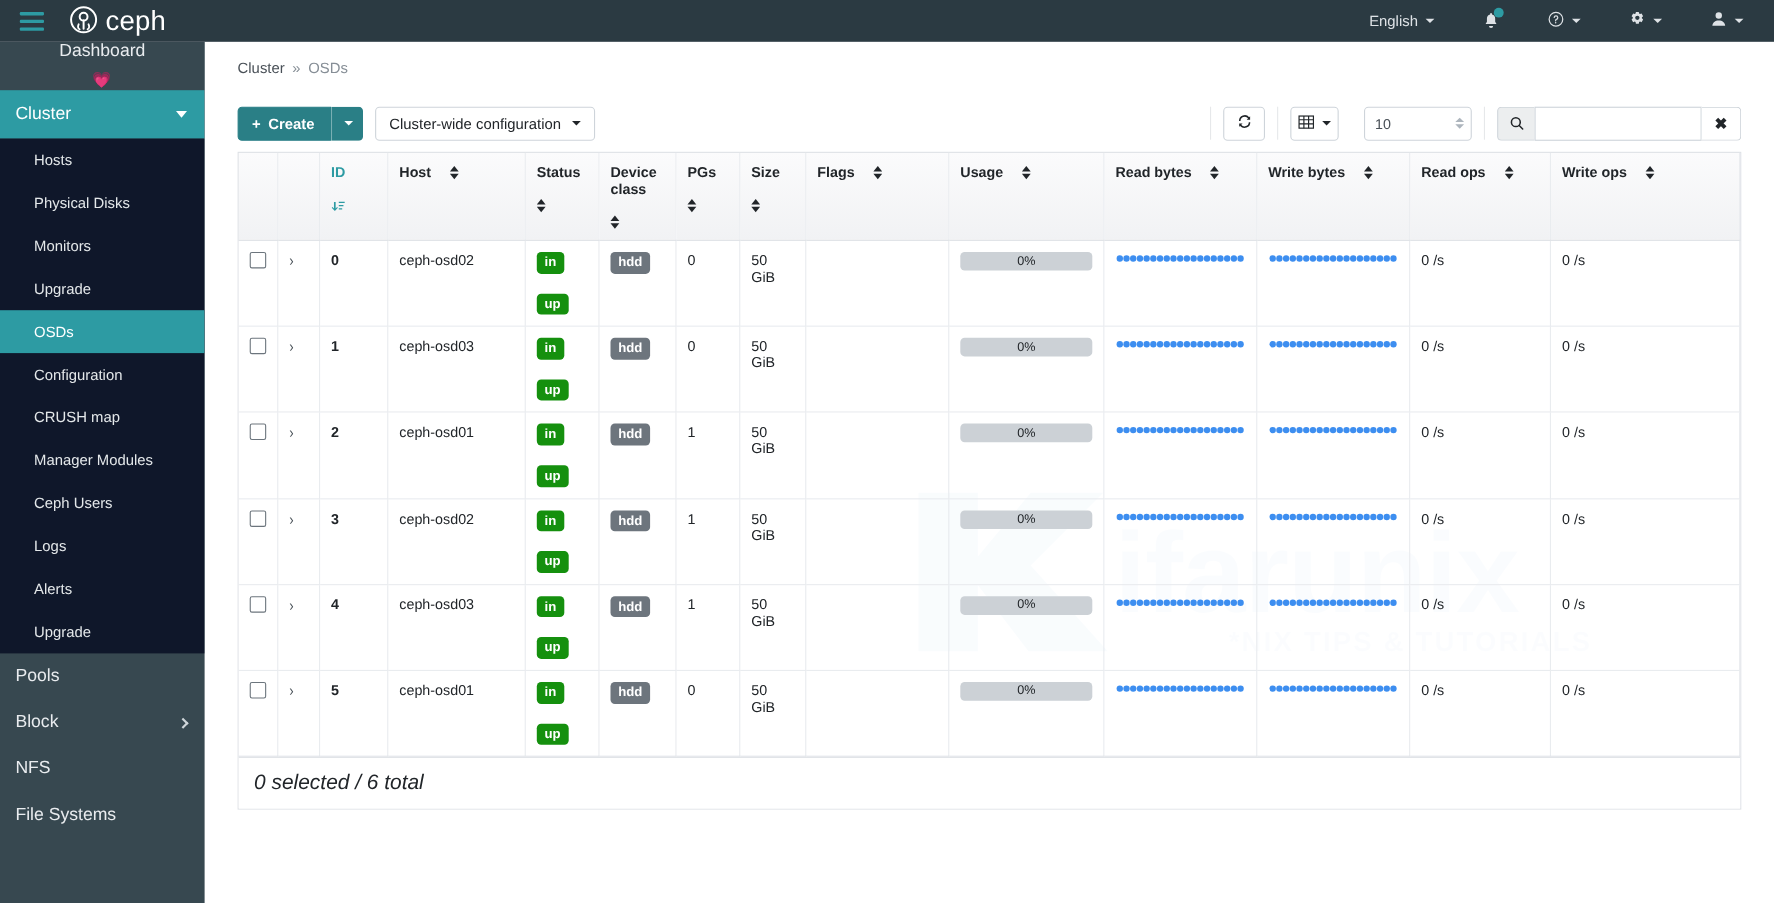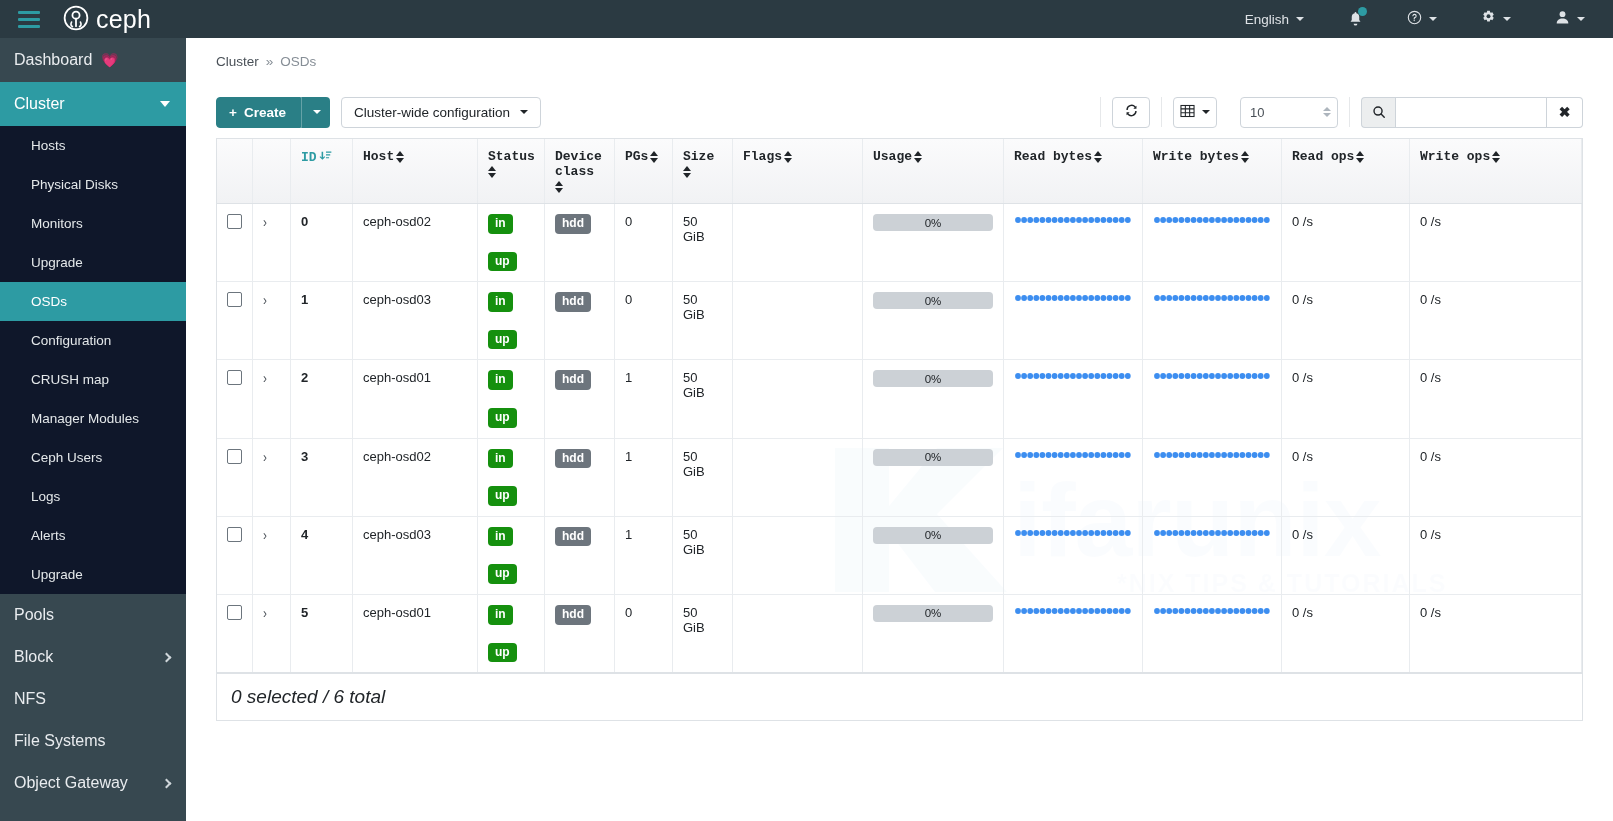--- a/index.html
+++ b/index.html
@@ -68,20 +68,21 @@
     width: 186px; height: 783px;
     background: #374850;
     overflow: hidden;
     z-index: 30;
   }
   .nav-top {
     height: 44px; display: flex; align-items: center;
     padding: 0 14px; color: #e9ecef;
     font-size: 16px; background: #374850; cursor: pointer;
     gap: 9px;
+    flex-direction: column;
   }
   .heart { font-size: 14px; color:#23b936; line-height:1; }
   .nav-group-header {
     height: 44px; display:flex; align-items:center;
     justify-content: space-between;
     padding: 0 16px 0 14px;
     font-size: 16px; color:#fff; cursor:pointer;
     background: #2d9ba3;
   }
   .chev-down {
@@ -230,21 +231,21 @@
     border-bottom: 1px solid #dee2e6;
     border-right: 1px solid #e9ecef;
     font-size: 13px; font-weight: bold;
     color: #212529; text-align: left;
     padding: 10px 9px 10px 10px;
     vertical-align: top;
     height: 48px; cursor: pointer;
     white-space: normal;
   }
   thead th.sorted { color: #2d9ba3; }
-  .th-inner { display:flex; align-items:center; gap:2px; flex-wrap: wrap; font-family: Liberation Mono, monospace; }
+  .th-inner { display:flex; align-items:center; gap:17px; flex-wrap: wrap; }
   .sort-ico { display:inline-flex; flex-direction:column; gap:2px; }
   .sort-ico i {
     width:0;height:0;border-left:4px solid transparent;
     border-right:4px solid transparent;
   }
   .sort-ico i.up { border-bottom:5px solid #212529; }
   .sort-ico i.dn { border-top:5px solid #212529; }
   .sort-active {
     color:#2d9ba3; font-size:13px; line-height:1;
     letter-spacing:-1px; font-weight:normal;
@@ -420,24 +421,20 @@
   <div class="nav-item">
     <span>Block</span>
     <span class="chev-right"></span>
   </div>
   <div class="nav-item">
     <span>NFS</span>
   </div>
   <div class="nav-item">
     <span>File Systems</span>
   </div>
-  <div class="nav-item">
-    <span>Object Gateway</span>
-    <span class="chev-right"></span>
-  </div>
 </div>
 
 <div id="main">
 
   <div class="breadcrumb">
     <span class="bc-link">Cluster</span>
     <span class="bc-sep">»</span>
     <span class="bc-cur">OSDs</span>
   </div>
 

